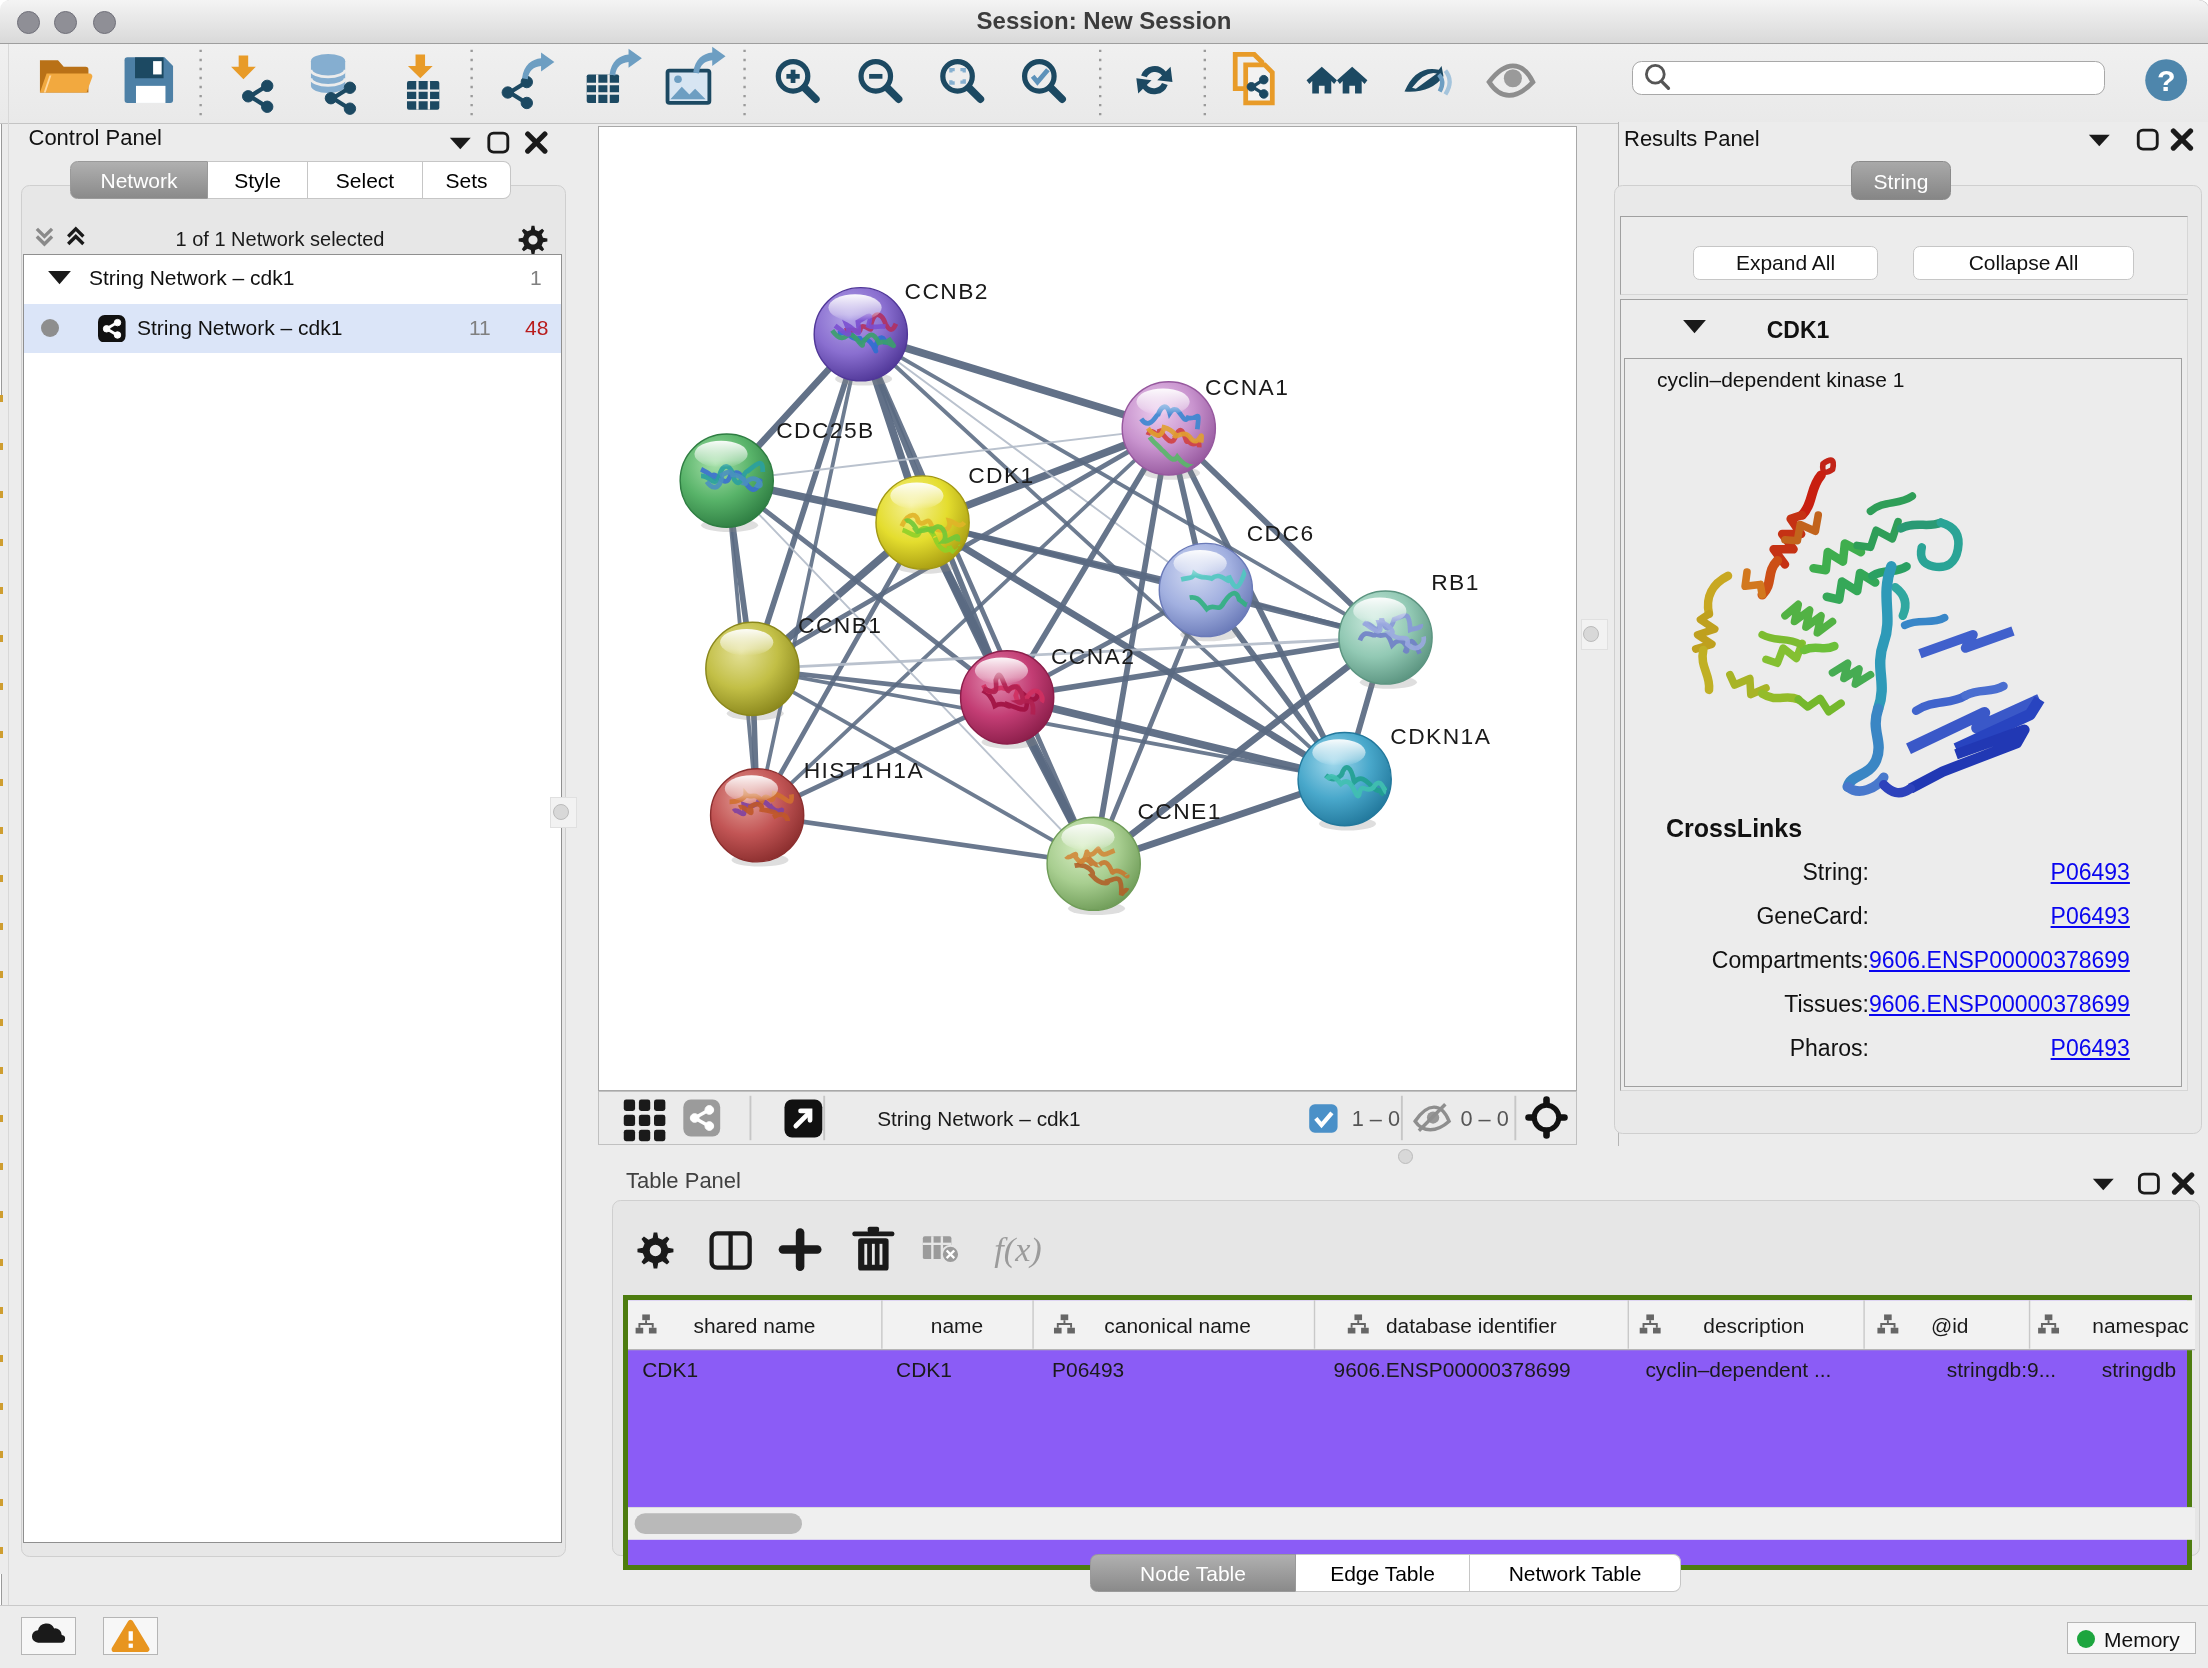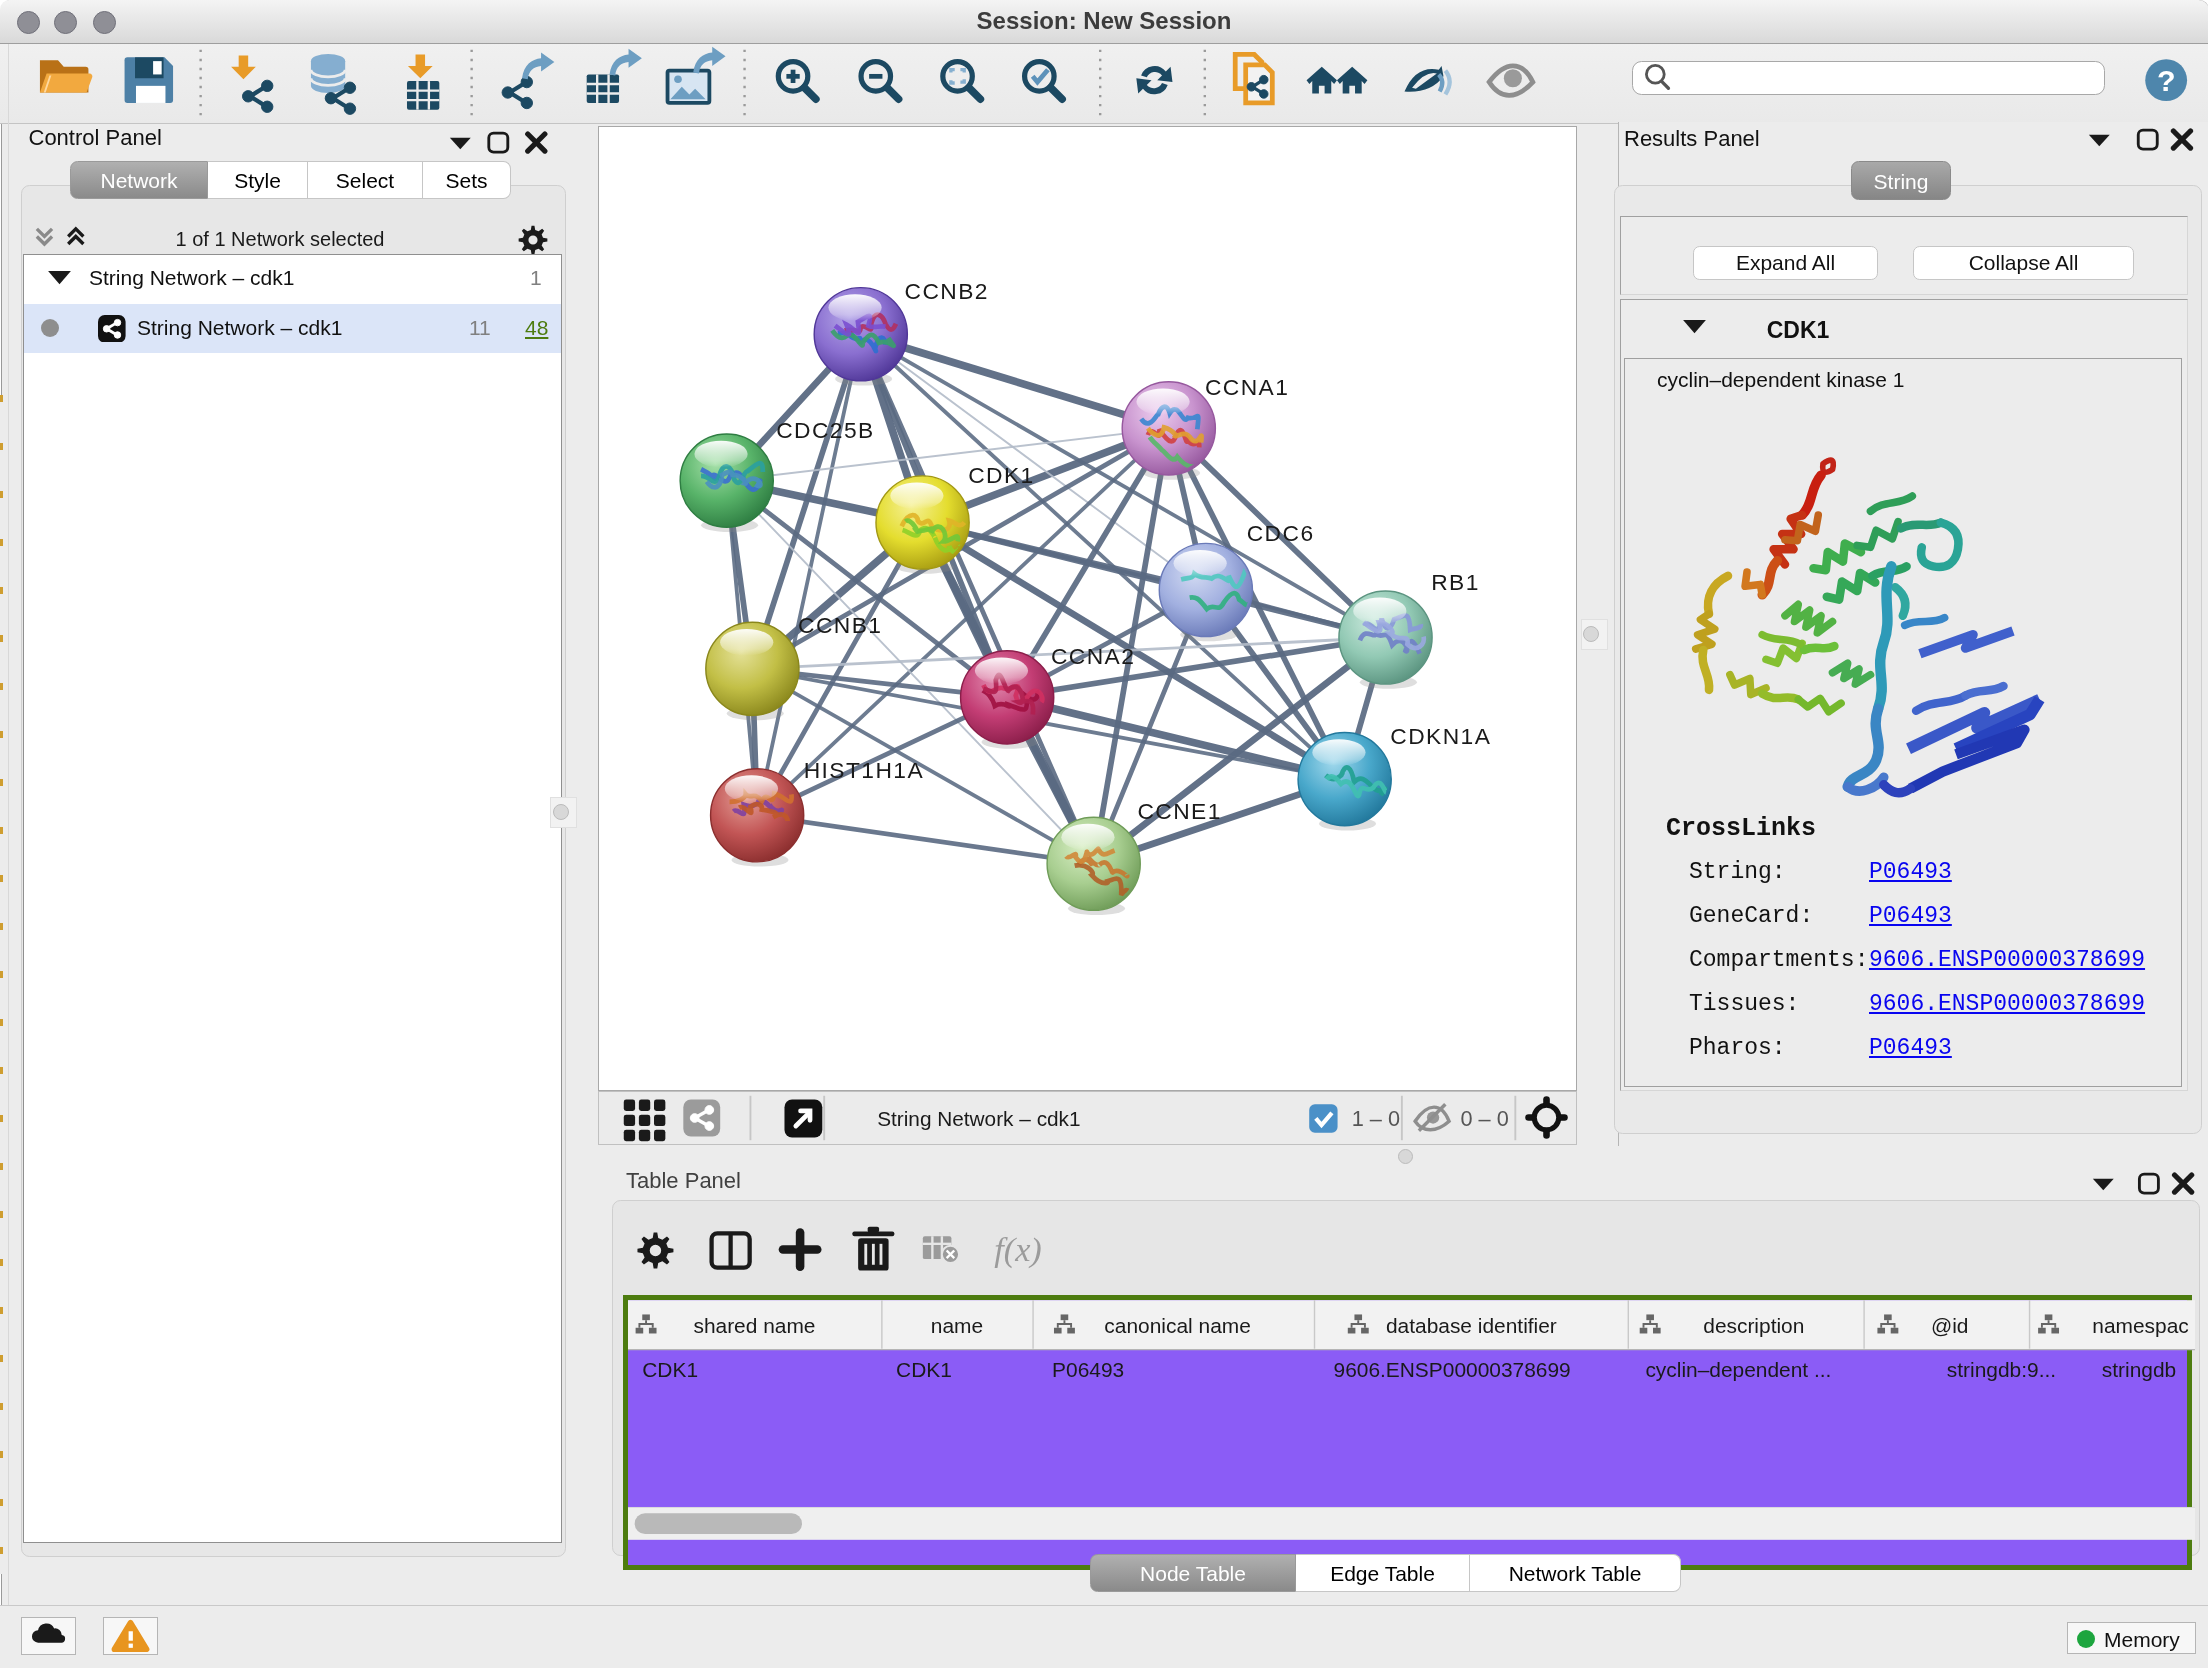--- a/index.html
+++ b/index.html
@@ -25,21 +25,21 @@
   .btn{position:absolute;background:#ffffff;border:1px solid #c6c6c6;border-radius:6.7px;
      font-size:21px;color:#111;text-align:center;box-sizing:border-box;}
   .tab-sel{background:linear-gradient(#b2b2b2,#8d8d8d);color:#fff;}
   .seg{position:absolute;display:flex;height:38px;}
   .seg div{height:38px;line-height:38px;font-size:21px;text-align:center;background:#fff;color:#000;
      border:1px solid #c6c6c6;border-left:none;box-sizing:border-box;}
   .seg div:first-child{border-left:1px solid #c6c6c6;border-radius:7.6px 0 0 7.6px;}
   .seg div:last-child{border-radius:0 7.6px 7.6px 0;}
   .seg div.tab-sel{background:linear-gradient(#b0b0b0,#8a8a8a);color:#fff;border-color:#8a8a8a;}
   
-  .ser{font-family:Liberation Mono, monospace;}
+  .ser{font-family:Liberation Sans, sans-serif;text-align:right;}
   a.x{color:#0905f0;text-decoration:underline;}
 </style>
 </head>
 <body>
 <div id="win"></div>
 <div id="titlebar">
   <div class="tl" style="left:17px;"></div>
   <div class="tl" style="left:54px;"></div>
   <div class="tl" style="left:93px;"></div>
   <div id="title-text">Session: New Session</div>
@@ -279,21 +279,21 @@
       <g stroke="#fff" fill="#fff">
           <line x1="9" y1="14.5" x2="20" y2="8" stroke-width="3"></line>
           <line x1="9" y1="14.5" x2="20" y2="21" stroke-width="3"></line>
       <circle cx="9" cy="14.5" r="3.4"></circle>
           <circle cx="20.5" cy="8" r="3.4"></circle>
           <circle cx="20.5" cy="21" r="3.4"></circle>
         </g>
     </svg>
     <span class="abs" style="left:113px;top:12.4px;">String Network – cdk1</span>
     <span class="abs" style="left:445px;top:12.4px;color:#808080;">11</span>
-    <span class="abs" style="left:501px;top:12.4px;color:#4d7c0f;text-decoration:underline;">48</span>
+    <span class="abs" style="left:501px;top:12.4px;color:#b91c1c;">48</span>
   </div>
 </div>
 
 <div class="abs" style="left:550px;top:797px;width:25px;height:28.5px;background:#f2f2f2;border:1px solid #e0e0e0;"></div>
 <div class="abs" style="left:553px;top:804px;width:14.3px;height:14.3px;border-radius:50%;background:#d8d8d8;border:1px solid #bbb;"></div>
 <div class="abs" style="left:1581px;top:619px;width:25px;height:28.5px;background:#f2f2f2;border:1px solid #e0e0e0;"></div>
 <div class="abs" style="left:1583px;top:626px;width:14.3px;height:14.3px;border-radius:50%;background:#d8d8d8;border:1px solid #bbb;"></div>
 <div class="abs" style="left:1391px;top:1147px;width:28.5px;height:13.3px;">
     <div style="margin:1.9px auto;width:13.3px;height:13.3px;border-radius:50%;background:#d8d8d8;border:1px solid #bbb;"></div>
   </div>

